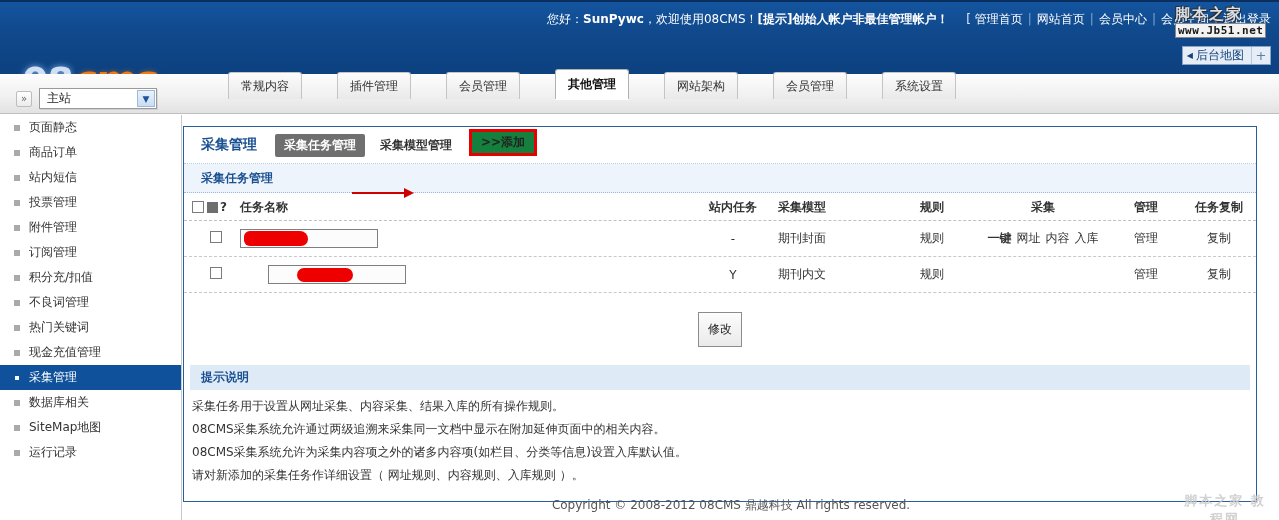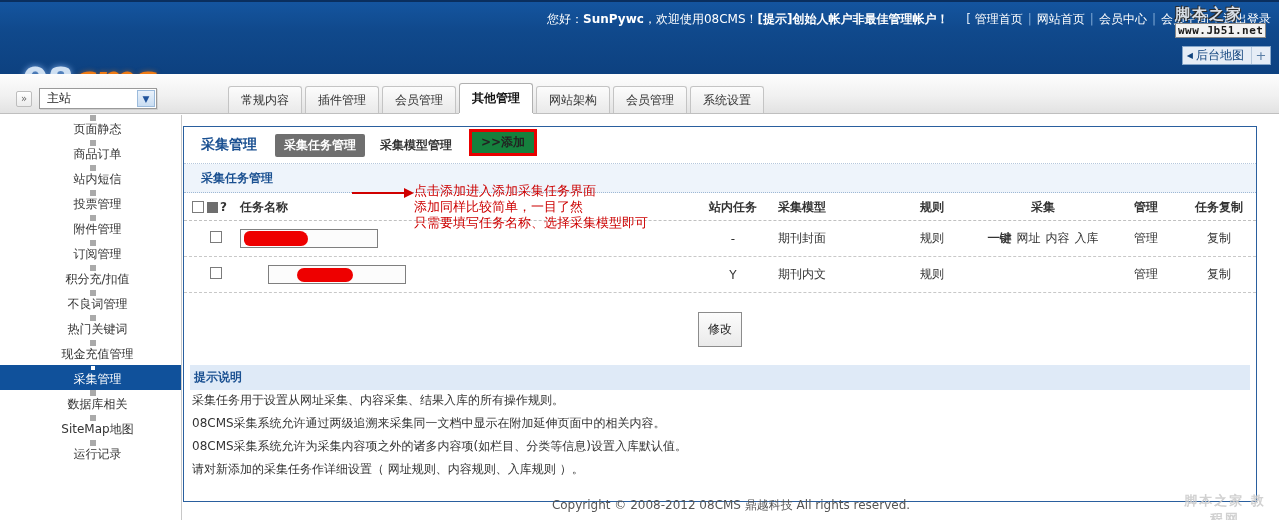--- a/index.html
+++ b/index.html
@@ -108,21 +108,21 @@
     display: flex; align-items: center; box-shadow: 1px 1px 0 rgba(0,0,0,.09);
   }
   .site-select .val { padding-left: 7px; font-size: 12px; color: #222; }
   .site-select .dd {
     position: absolute; right: 1px; top: 1px; width: 18px; height: 17px;
     background: linear-gradient(to bottom,#eaf2fb,#c9ddf2);
     border: 1px solid #9cbbdc;
     display: flex; align-items: center; justify-content: center;
     color: #20539c; font-size: 9px;
   }
-  .tabs { position: absolute; left: 228px; top: 83px; display: flex; align-items: flex-end; }
+  .tabs { position: absolute; left: 228px; top: 69px; display: flex; align-items: flex-end; gap: 32px; }
   .tab {
     height: 27px; padding: 0 12px;
     display: flex; align-items: center;
     font-size: 12px; color: #333;
     background: linear-gradient(to bottom,#fcfcfc,#e9e9e9);
     border: 1px solid #c4c4c4; border-bottom: none;
     border-radius: 3px 3px 0 0;
     margin-right: 3px;
   }
   .tab.active {
@@ -133,21 +133,21 @@
     box-shadow: 0 1px 0 #ffffff;
   }
 
   
   .sidebar {
     position: absolute; left: 0; top: 115px; width: 182px; height: 405px;
     background: #ffffff; border-right: 1px solid #c8c8c8;
   }
   .side-item {
     height: 25px; display: flex; align-items: center;
-    padding-left: 14px; font-size: 12px; color: #333; flex-direction: column;
+    padding-left: 14px; font-size: 12px; color: #333;
   }
   .side-item .bullet {
     width: 6px; height: 6px; background: #aaaaaa;
     margin-right: 9px; flex: none;
   }
   .side-item.active { background: #10519b; color: #ffffff; }
   .side-item.active .bullet { background: #ffffff; border: 1px solid #10519b; }
 
   
   .main {
@@ -246,24 +246,24 @@
     position: absolute; left: 0; top: 185px; width: 1072px;
     display: flex; justify-content: center;
   }
   .btn-modify {
     border: 1px solid #8c8c8c; background: linear-gradient(to bottom,#fcfcfc,#eaeaea);
     padding: 8px 9px; font-size: 12px; color: #222;
   }
 
   .tipbar {
     position: absolute; left: 6px; top: 238px; width: 1060px; height: 25px;
-    background: #dfeaf7; display: flex; align-items: center; padding-left: 4px;
+    background: #dfeaf7; display: flex; align-items: center; padding-left: 11px;
     font-size: 12px; font-weight: bold; color: #1a5091;
   }
-  .tiplist { position: absolute; left: 8px; top: 262px; width: 1050px; }
+  .tiplist { position: absolute; left: 8px; top: 268px; width: 1050px; }
   .tipline { font-size: 12px; color: #333; line-height: 23px; }
 
   .footer {
     position: absolute; left: 183px; top: 497px; width: 1096px;
     text-align: center; font-size: 12px; color: #555;
   }
   .wm-bot {
     position: absolute; right: 6px; top: 492px; width: 96px; z-index: 9;
     pointer-events: none; text-align: center;
   }
@@ -458,25 +458,20 @@
         <div class="tipline">08CMS采集系统允许通过两级追溯来采集同一文档中显示在附加延伸页面中的相关内容。</div>
         <div class="tipline">08CMS采集系统允许为采集内容项之外的诸多内容项(如栏目、分类等信息)设置入库默认值。</div>
         <div class="tipline">请对新添加的采集任务作详细设置（ 网址规则、内容规则、入库规则 ）。</div>
       </div>
 
       <div class="addbox">&gt;&gt;添加</div>
     </div>
   </div>
 
   <div class="anno-arrow"></div>
-  <div class="anno-text">
-    <div>点击添加进入添加采集任务界面</div>
-    <div>添加同样比较简单，一目了然</div>
-    <div>只需要填写任务名称、选择采集模型即可</div>
-  </div>
 
   <div class="footer">Copyright © 2008-2012 08CMS 鼎越科技 All rights reserved.</div>
 
   <div class="wm-bot">
     <div class="b1">脚本之家 教程网</div>
 
   </div>
 
 </div>
 

